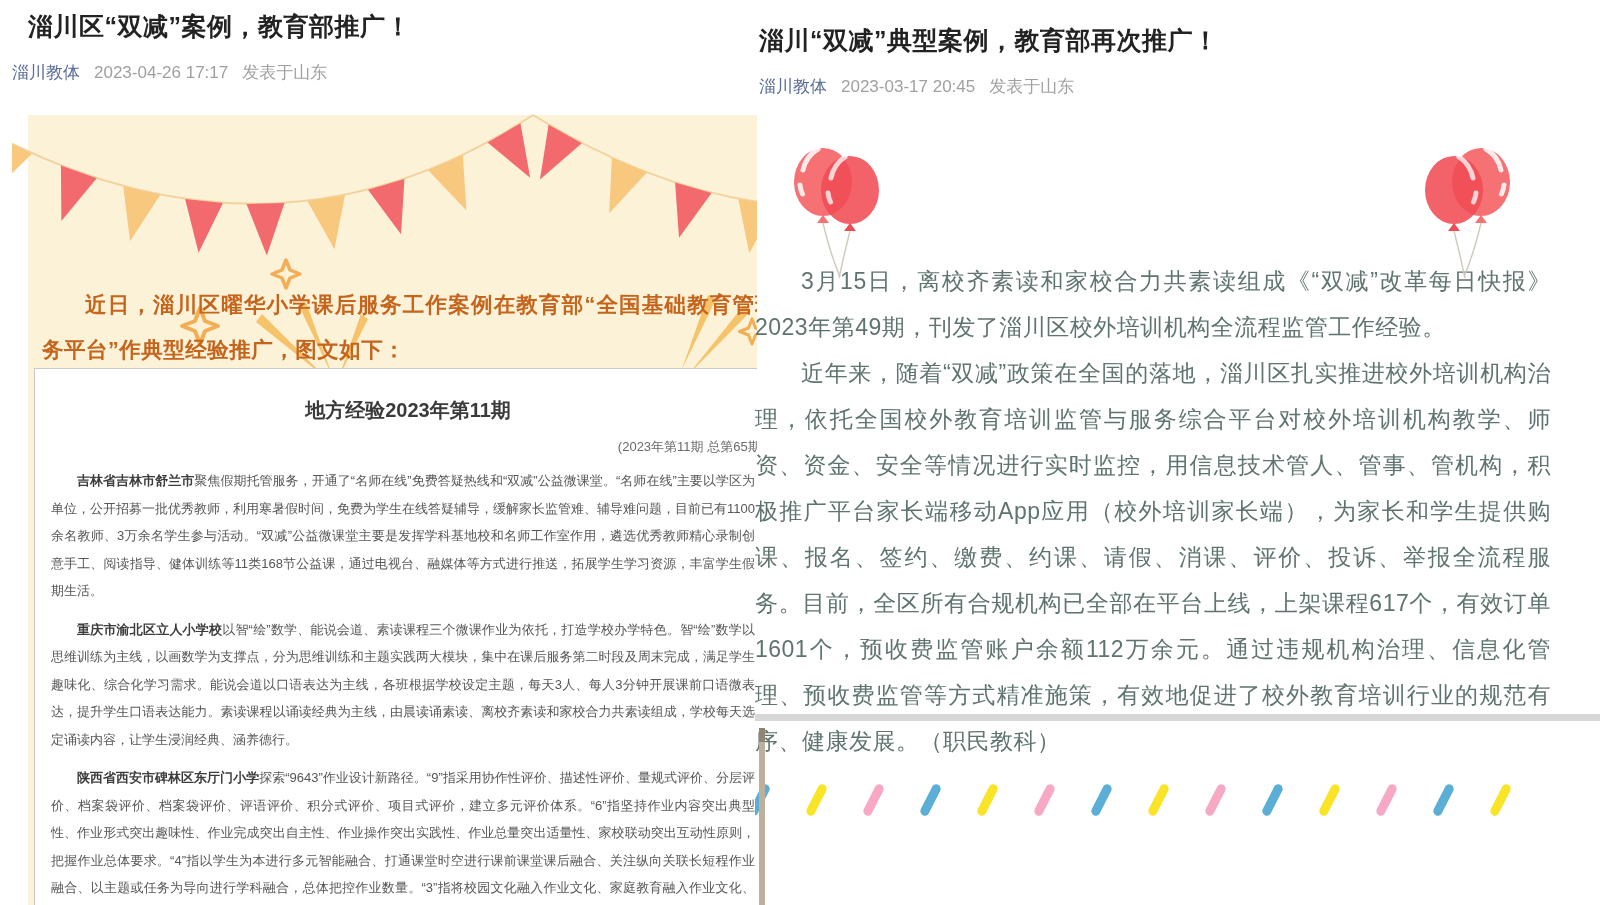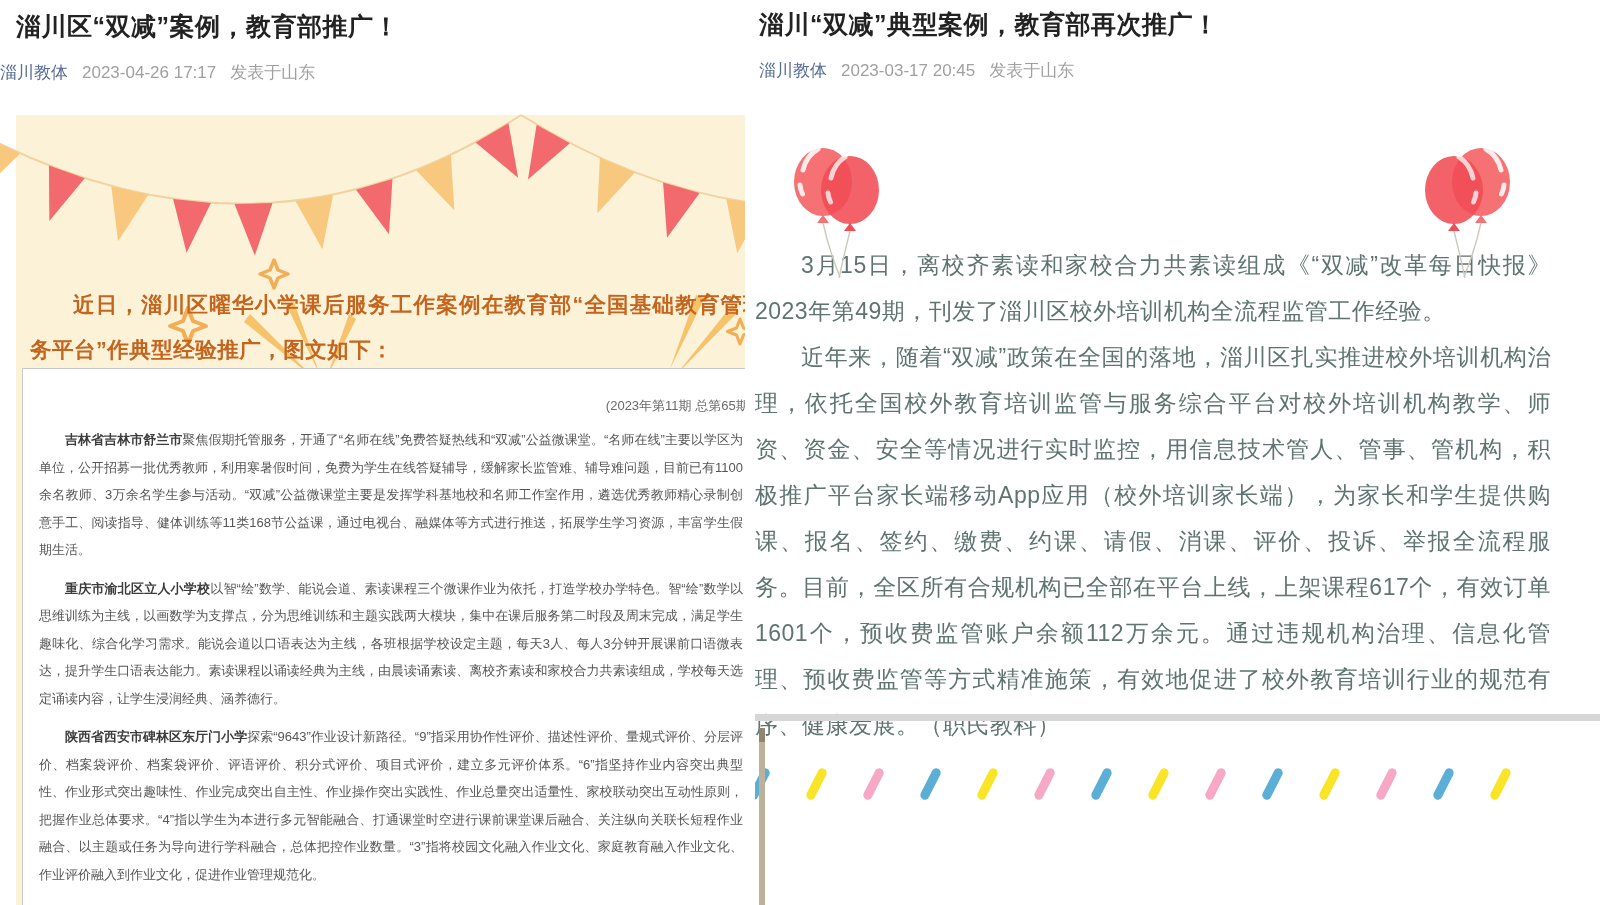--- a/index.html
+++ b/index.html
@@ -1,26 +1,26 @@
 <!DOCTYPE html>
 <html><head>
 <meta charset="utf-8">
 <style>
   html,body{margin:0;padding:0;}
   body{
     width:1600px;height:905px;position:relative;overflow:hidden;
     background:#ffffff;font-family:"Liberation Sans","DejaVu Sans",sans-serif;
   }
   .pane{position:absolute;top:0;height:905px;overflow:hidden;}
-  #left-pane{left:0;width:745px;}
+  #left-pane{left:12px;width:745px;}
   #right-pane{left:755px;width:845px;}
 
   .art-title{font-size:25px;font-weight:bold;color:#222;margin:0;letter-spacing:.5px;}
   #left-pane .art-title{padding:10px 0 0 16px;}
-  #right-pane .art-title{padding:8px 0 0 4px;}
+  #right-pane .art-title{padding:24px 0 0 4px;}
   .meta{font-size:17px;margin-top:18px;white-space:nowrap;}
   #left-pane .meta{}
   #right-pane .meta{padding-left:4px;}
   .meta .author{color:#576b95;margin-right:14px;cursor:pointer;}
   .meta .date{color:#a0a0a0;margin-right:14px;}
   .meta .loc{color:#a0a0a0;}
 
   
   #banner-card{
     position:absolute;left:16px;top:115px;width:762px;height:800px;
@@ -107,20 +107,21 @@
     <svg style="position:absolute;left:628px;top:92px;overflow:visible" width="140" height="175">
       <polygon points="32,168 88,98 95,104" fill="#f6c36a"></polygon>
       <polygon points="26,162 52,88 60,92" fill="#f6c36a"></polygon>
       <path d="M96 112 l3.5 9 9 3.5 -9 3.5 -3.5 9 -3.5 -9 -9 -3.5 9 -3.5 Z" fill="none" stroke="#f3ae55" stroke-width="3" stroke-linejoin="round"></path>
       <path d="M124 42 l5 12 12 5 -12 5 -5 12 -5 -12 -12 -5 12 -5 Z" fill="none" stroke="#f3ae55" stroke-width="4" stroke-linejoin="round"></path>
     </svg>
 
     <p class="intro-text">近日，淄川区曜华小学课后服务工作案例在教育部“全国基础教育管理服务平台”作典型经验推广，图文如下：</p>
 
     <div id="doc-box">
+      <h2 class="doc-title">地方经验2023年第11期</h2>
       <div class="doc-subtitle">(2023年第11期  总第65期)</div>
       <p class="doc-p"><b>吉林省吉林市舒兰市</b><span>聚焦假期托管服务，开通了“名师在线”免费答疑热线和“双减”公益微课堂。“名师在线”主要以学区为单位，公开招募一批优秀教师，利用寒暑假时间，免费为学生在线答疑辅导，缓解家长监管难、辅导难问题，目前已有1100余名教师、3万余名学生参与活动。“双减”公益微课堂主要是发挥学科基地校和名师工作室作用，遴选优秀教师精心录制创意手工、阅读指导、健体训练等11类168节公益课，通过电视台、融媒体等方式进行推送，拓展学生学习资源，丰富学生假期生活。</span></p>
       <p class="doc-p"><b>重庆市渝北区立人小学校</b><span>以智“绘”数学、能说会道、素读课程三个微课作业为依托，打造学校办学特色。智“绘”数学以思维训练为主线，以画数学为支撑点，分为思维训练和主题实践两大模块，集中在课后服务第二时段及周末完成，满足学生趣味化、综合化学习需求。能说会道以口语表达为主线，各班根据学校设定主题，每天3人、每人3分钟开展课前口语微表达，提升学生口语表达能力。素读课程以诵读经典为主线，由晨读诵素读、离校齐素读和家校合力共素读组成，学校每天选定诵读内容，让学生浸润经典、涵养德行。</span></p>
       <p class="doc-p"><b>陕西省西安市碑林区东厅门小学</b><span>探索“9643”作业设计新路径。“9”指采用协作性评价、描述性评价、量规式评价、分层评价、档案袋评价、档案袋评价、评语评价、积分式评价、项目式评价，建立多元评价体系。“6”指坚持作业内容突出典型性、作业形式突出趣味性、作业完成突出自主性、作业操作突出实践性、作业总量突出适量性、家校联动突出互动性原则，把握作业总体要求。“4”指以学生为本进行多元智能融合、打通课堂时空进行课前课堂课后融合、关注纵向关联长短程作业融合、以主题或任务为导向进行学科融合，总体把控作业数量。“3”指将校园文化融入作业文化、家庭教育融入作业文化、作业评价融入到作业文化，促进作业管理规范化。</span></p>
 
     </div>
   </div>
 </div>
 
 <div class="pane" id="right-pane">

